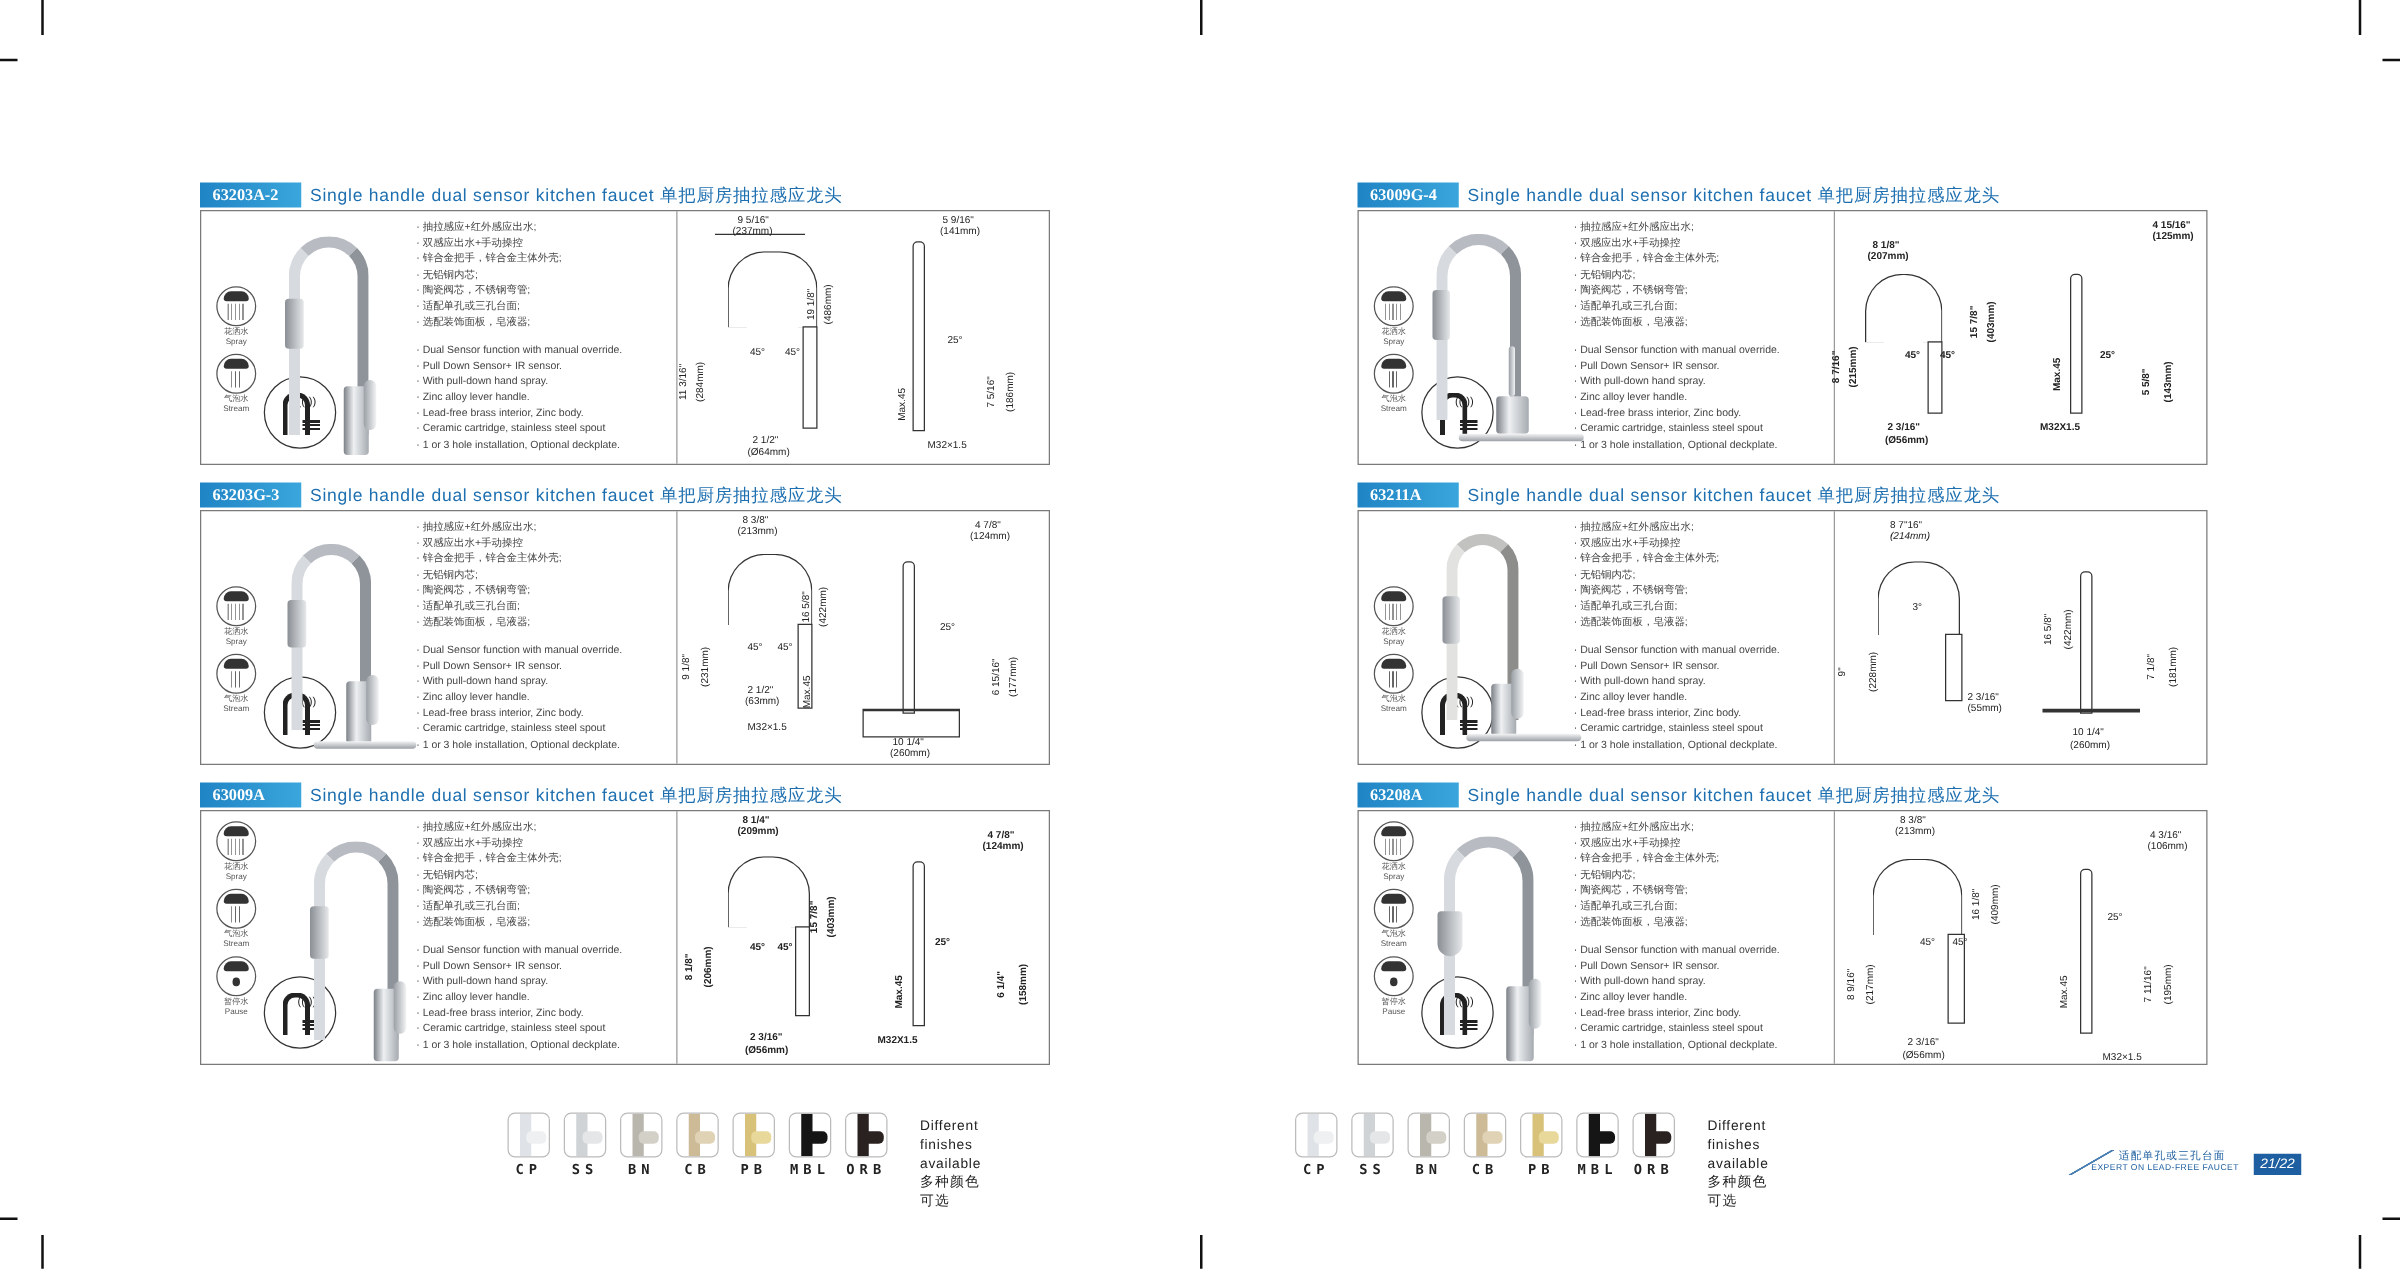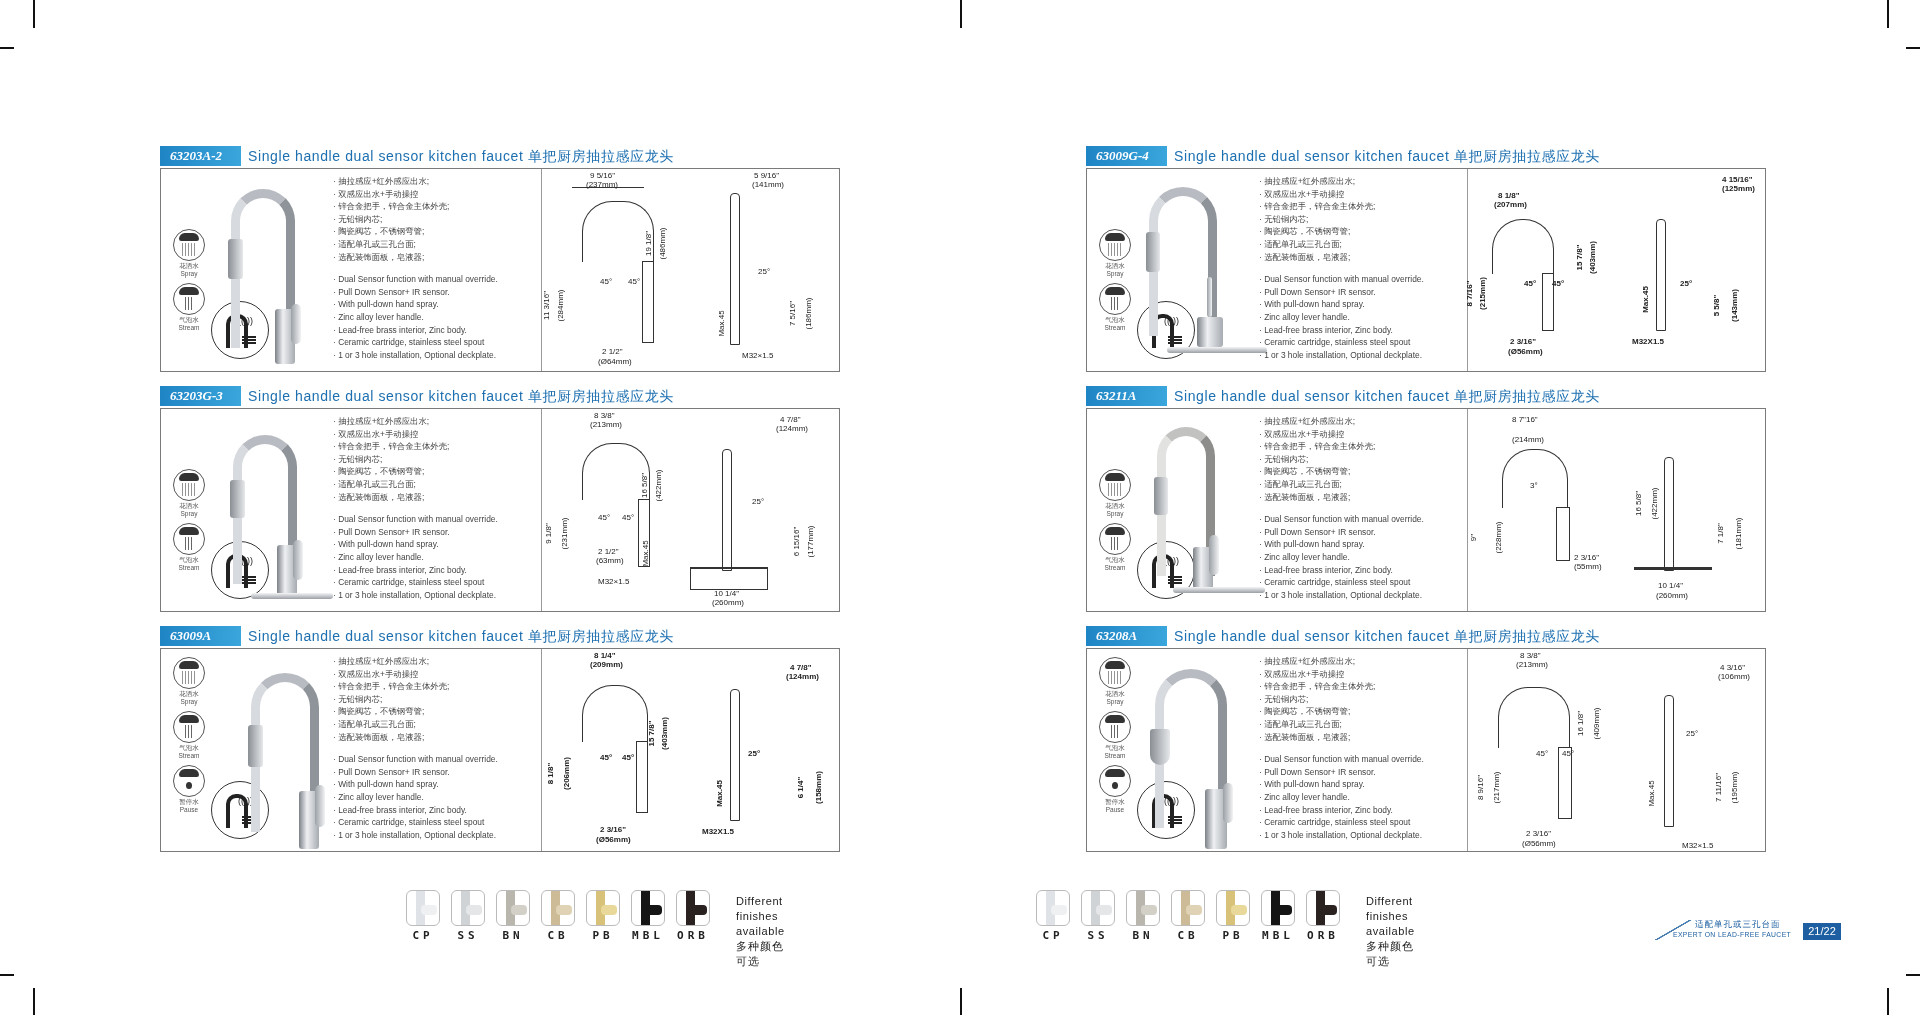--- a/index.html
+++ b/index.html
@@ -6,21 +6,21 @@
   body { width:1920px; height:1015px; background:#ffffff; position:relative; overflow:hidden;
          font-family:"Liberation Sans", "DejaVu Sans", sans-serif; color:#333; }
   .crop { position:absolute; background:#111; }
   .crop.v { width:2px; height:28px; }
   .crop.h { width:14px; height:2px; }
   .product { position:absolute; width:680px; height:230px; }
   .prod-head { position:absolute; left:0; top:0; height:22px; width:680px; }
   .model-tag { position:absolute; left:0; top:2px; width:81px; height:20px;
                background:linear-gradient(90deg,#1f84c4,#3aa6dc);
                color:#fff; font-family:"Liberation Serif","DejaVu Serif",serif; font-weight:bold;
-               font-size:13px; line-height:20px; padding-left:10px; box-sizing:border-box;font-style:italic; }
+               font-size:13px; line-height:20px; padding-left:10px; box-sizing:border-box; }
   .prod-title { position:absolute; left:88px; top:2px; font-size:14px; line-height:20px;
                 color:#1d6fb0; letter-spacing:0.6px; white-space:nowrap; }
   .prod-box { position:absolute; left:0; top:24px; width:680px; height:204px;
               border:1px solid #7a7a7a; box-sizing:border-box; background:#fff; }
   .divider { position:absolute; left:380px; top:0; width:1px; height:202px; background:#9a9a9a; }
 
   .modes { position:absolute; left:8px; top:60px; width:40px; }
   .mode { width:40px; text-align:center; margin-bottom:6px; }
   .mode-circle { width:30px; height:30px; margin:0 auto; border:1px solid #555; border-radius:50%;
                  position:relative; overflow:hidden; background:#fff; }
@@ -70,21 +70,21 @@
   .fin-note { position:absolute; left:330px; top:4px; font-size:11px; line-height:15px; color:#222; }
   .fin-note .en { letter-spacing:0.6px; }
   .fin-note .zh { letter-spacing:1px; }
 
   .brand { position:absolute; left:1655px; top:916px; width:210px; height:30px; }
   .brand .slash { position:absolute; left:0; top:4px; width:40px; height:20px;
                   background:linear-gradient(150deg,transparent 45%,#1d5fa0 46% 49%,transparent 50%); opacity:.8; }
   .brand .zh { position:absolute; left:40px; top:3px; font-size:8.5px; color:#1d5fa0; letter-spacing:1px; }
   .brand .en { position:absolute; left:18px; top:15px; font-size:6.8px; color:#1d5fa0; letter-spacing:0.4px; }
   .page-no { position:absolute; left:1803px; top:923px; width:38px; height:17px; background:#1d5fa0; color:#fff;
-             font-size:11px; line-height:17px; text-align:center; }
+             font-size:11px; line-height:17px; text-align:center;font-style:italic; }
 </style>
 </head>
 <body>
 
 <div class="crop v" style="left:33px;top:0;"></div>
 <div class="crop h" style="left:0;top:47px;"></div>
 <div class="crop v" style="left:960px;top:0;"></div>
 <div class="crop v" style="left:1887px;top:0;"></div>
 <div class="crop h" style="left:1906px;top:47px;"></div>
 <div class="crop h" style="left:0;top:974px;"></div>
@@ -505,21 +505,21 @@
         <li>Lead-free brass interior, Zinc body.</li>
         <li>Ceramic cartridge, stainless steel spout</li>
         <li>1 or 3 hole installation, Optional deckplate.</li>
       </ul>
     </div>
     <div class="divider"></div>
     <div class="dims">
       <div class="draw arc" style="left:34px;top:40px;width:64px;height:58px;"></div>
       <div class="draw" style="left:88px;top:98px;width:12px;height:52px;"></div>
       <div class="dim" style="left:44px;top:6px;">8 7"16"</div>
-      <div class="dim" style="left:44px;top:26px;">(214mm)</div>
+      <div class="dim" style="left:44px;top:15px;font-style:italic;">(214mm)</div>
       <div class="dim" style="left:62px;top:72px;">3°</div>
       <div class="dim rot" style="left:2px;top:124px;">9"</div>
       <div class="dim rot" style="left:14px;top:124px;">(228mm)</div>
       <div class="dim" style="left:106px;top:144px;">2 3/16"</div>
       <div class="dim" style="left:106px;top:153px;">(55mm)</div>
       <div class="draw" style="left:196px;top:48px;width:8px;height:112px;border-radius:4px 4px 0 0;"></div>
       <div class="draw" style="left:166px;top:158px;width:76px;height:0;border-top:2px solid #333;"></div>
       <div class="dim rot" style="left:158px;top:90px;">16 5/8"</div>
       <div class="dim rot" style="left:170px;top:90px;">(422mm)</div>
       <div class="dim rot" style="left:242px;top:120px;">7 1/8"</div>

